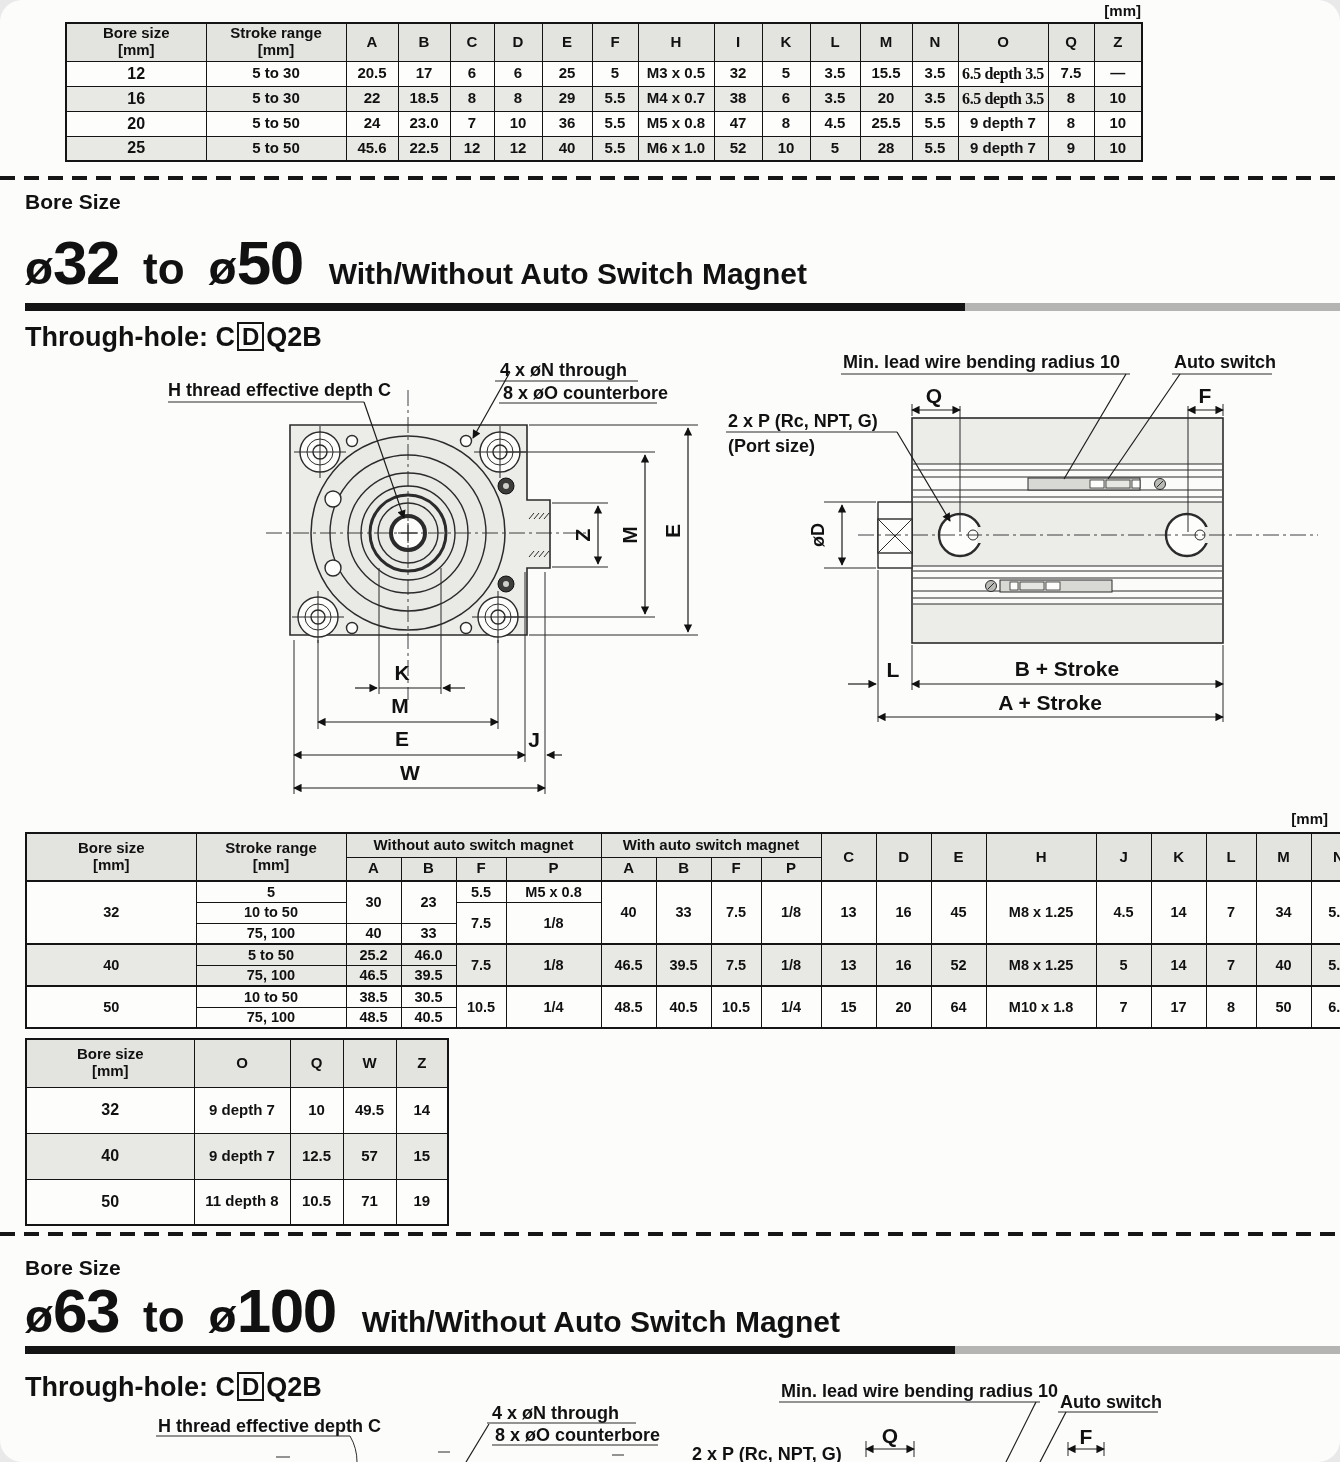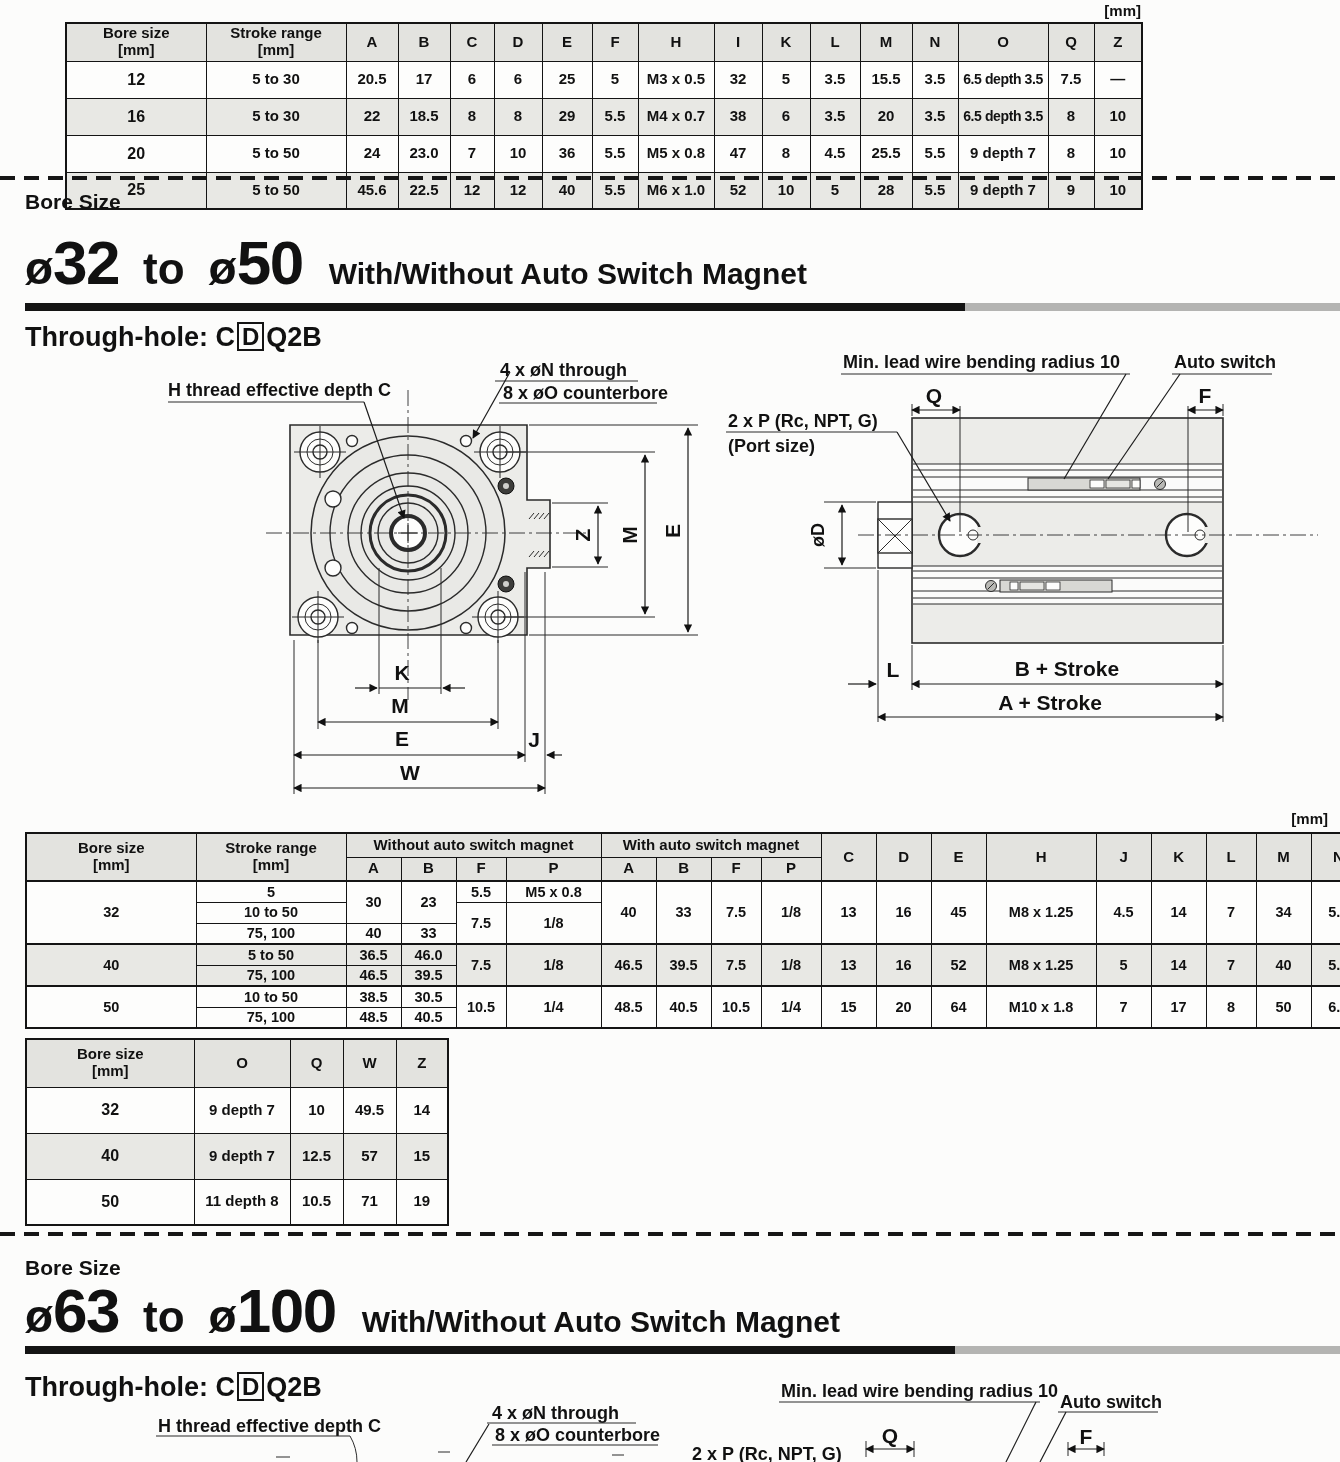--- a/index.html
+++ b/index.html
@@ -1,30 +1,30 @@
 <!DOCTYPE html>
 <html><head>
 <meta charset="utf-8">
 <style>
   html,body{margin:0;padding:0;background:#e9e9e9;}
   #page{position:relative;width:1340px;height:1462px;background:#fcfcfb;overflow:hidden;
-        font-family:"Liberation Sans",sans-serif;color:#111;}
+        font-family:"Liberation Sans",sans-serif;color:#111;border-radius:22px;}
   .unit{position:absolute;font-size:15px;font-weight:bold;}
   
   table{border-collapse:collapse;table-layout:fixed;background:#fdfdfc;}
   table{border:2.5px solid #141414;}
   th,td{border:1.5px solid #141414;text-align:center;vertical-align:middle;
         font-size:15px;font-weight:bold;white-space:pre-line;padding:0 1px;line-height:1.12;}
   thead th{background:#e3e3df;}
   tr.shade td{background:#e8e8e4;}
   td.bore{font-size:16px;}
-  td.sm{font-size:14px;letter-spacing:-0.4px;}
+  td.sm{font-size:16px;letter-spacing:-0.4px;font-family:Liberation Serif, serif;}
   tr.grp td{border-top-width:2.5px;}
   #t1{position:absolute;left:65px;top:22px;width:1076px;}
-  #t1 thead tr{height:38px;} #t1 tbody tr{height:37px;margin-left:32px;}
+  #t1 thead tr{height:38px;} #t1 tbody tr{height:25px;margin-left:32px;}
   #t2{position:absolute;left:25px;top:832px;width:1285px;}
   #t2 thead tr{height:24px;} #t2 tbody tr{height:21px;} #t2 td{font-size:14.5px;}
   #t3{position:absolute;left:25px;top:1038px;width:422px;}
   #t3 thead tr{height:48px;} #t3 tbody tr{height:46px;}
   
   .dash-sep{position:absolute;left:0;width:1340px;height:4px;
     background:repeating-linear-gradient(90deg,#161616 0 15px,transparent 15px 24px);}
   .kicker{position:absolute;left:25px;font-size:21px;font-weight:bold;}
   .title-line{position:absolute;left:25px;display:flex;align-items:baseline;white-space:nowrap;}
   .title-line .dia{font-size:46px;font-weight:bold;}
@@ -488,21 +488,21 @@
           <td rowspan="2">1/8</td>
         </tr>
         <tr>
           <td>75, 100</td>
           <td>40</td>
           <td>33</td>
         </tr>
         <tr class="grp shade">
           <td rowspan="2" class="bore">40</td>
           <td>5 to 50</td>
-          <td>36.5</td>
+          <td>25.2</td>
           <td>46.0</td>
           <td rowspan="2">7.5</td>
           <td rowspan="2">1/8</td>
           <td rowspan="2">46.5</td>
           <td rowspan="2">39.5</td>
           <td rowspan="2">7.5</td>
           <td rowspan="2">1/8</td>
           <td rowspan="2">13</td>
           <td rowspan="2">16</td>
           <td rowspan="2">52</td>

